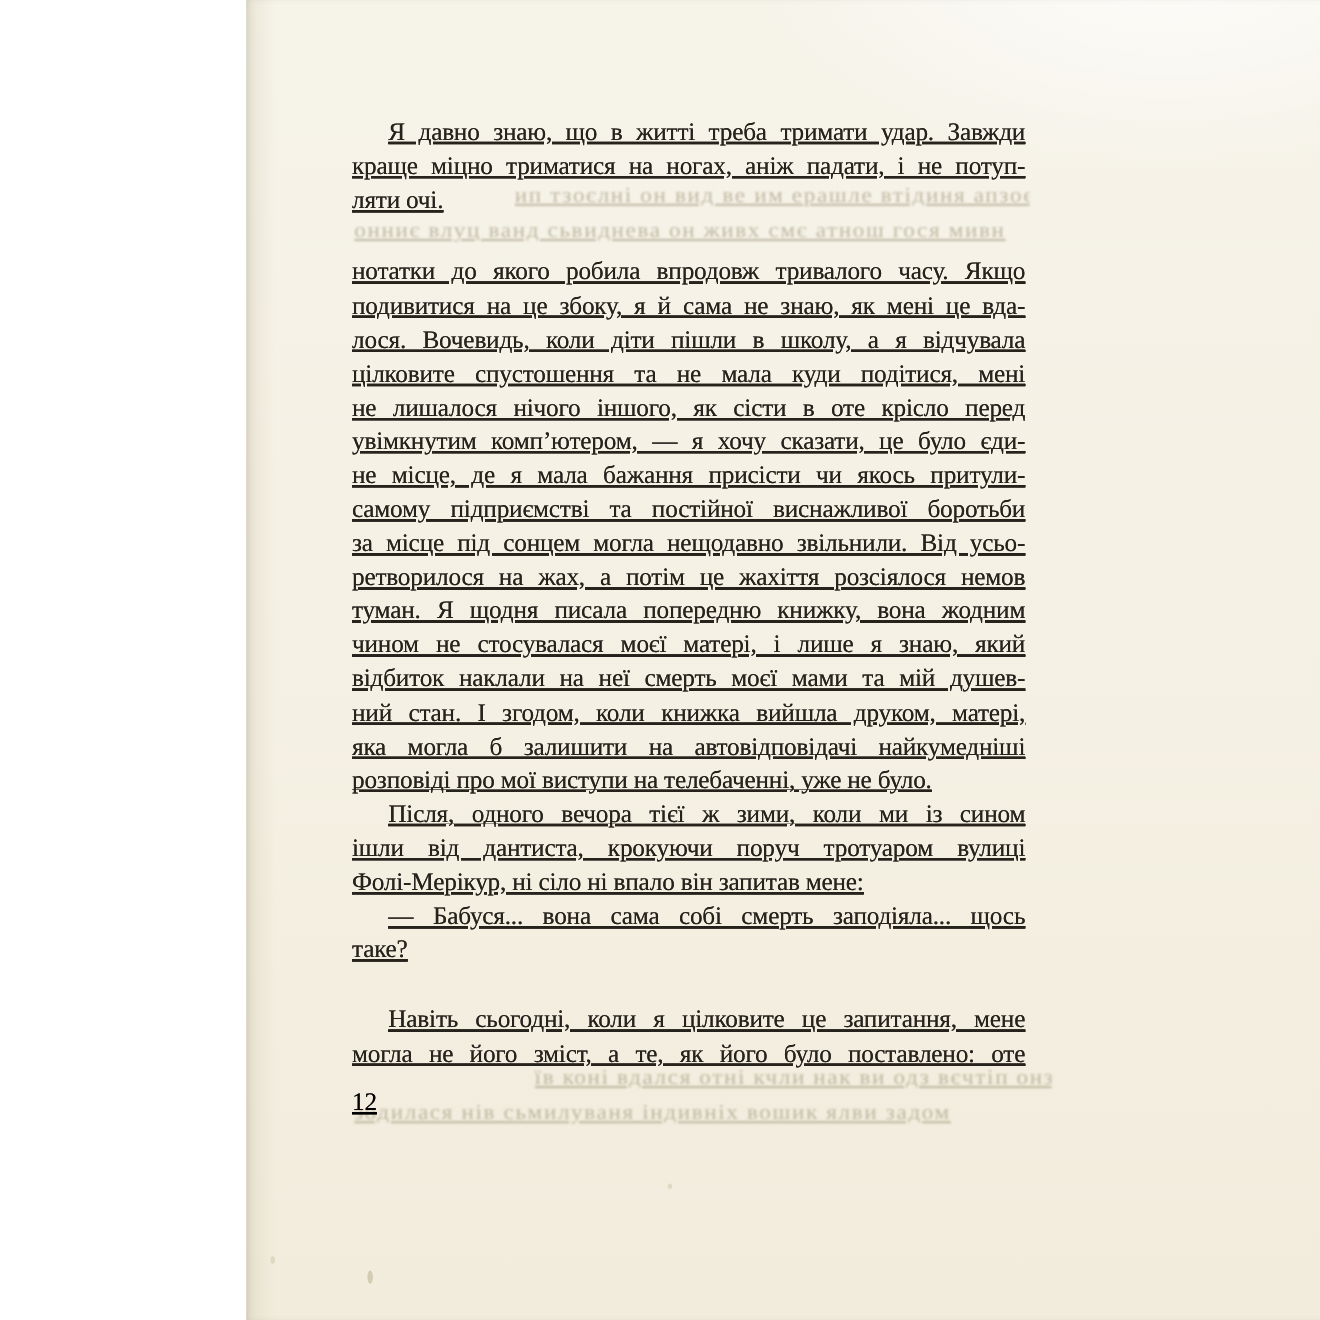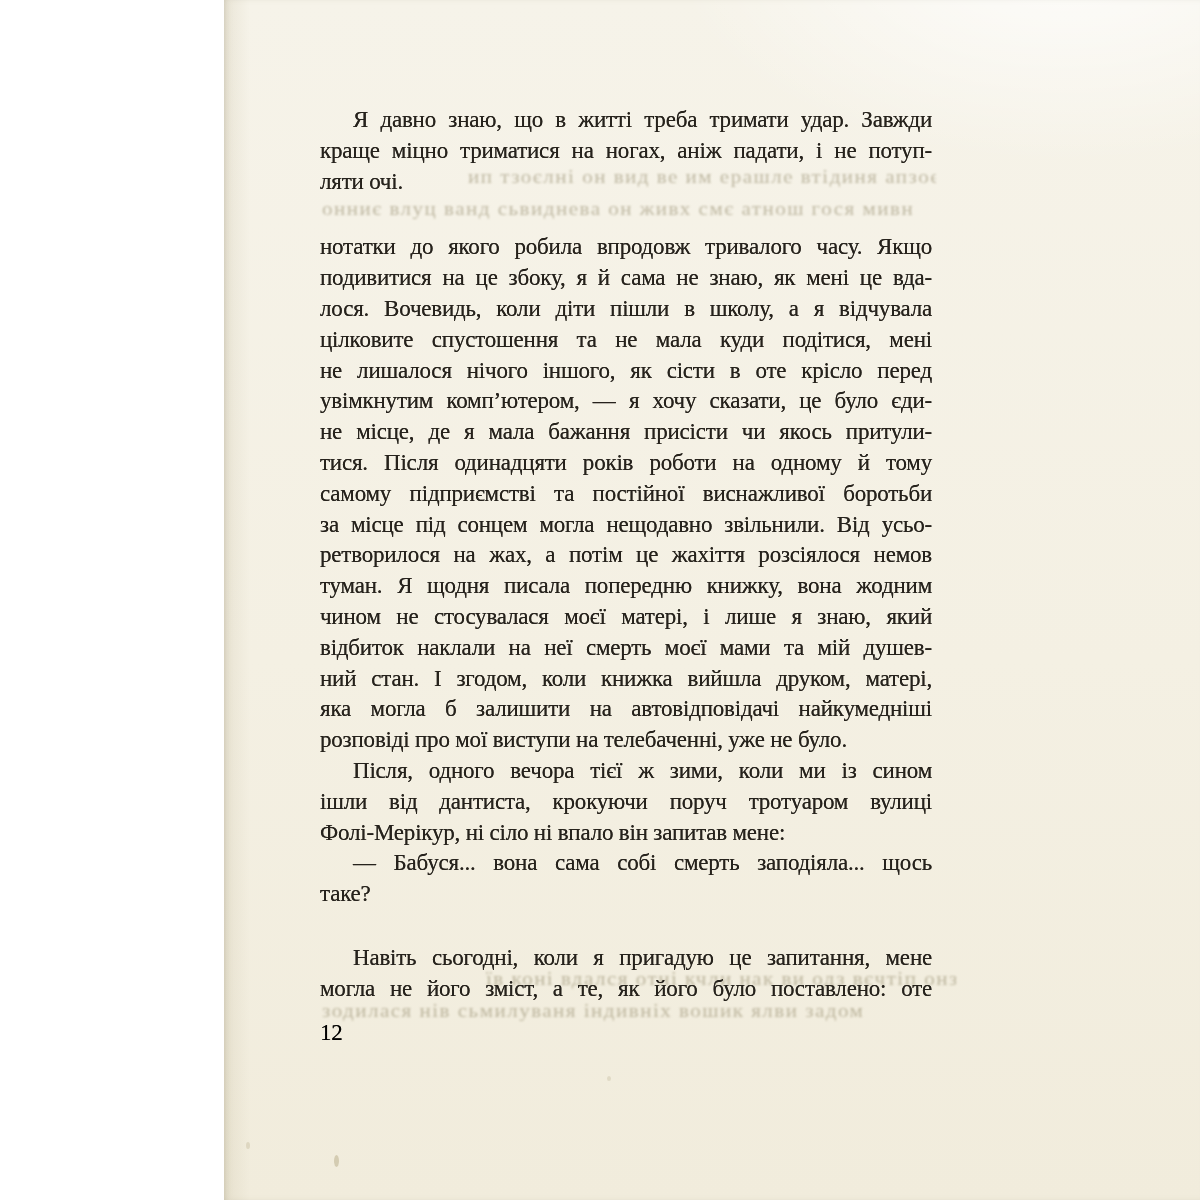--- a/index.html
+++ b/index.html
@@ -1,16 +1,16 @@
 <!DOCTYPE html>
 <html lang="uk"><head>
 <meta charset="utf-8">
 <title>Document</title>
 <style>
-  * { margin: 0; padding: 0; box-sizing: border-box; }
+  * { margin: 0; padding: 0; box-sizing: border-box; text-decoration: underline; }
   html, body { width: 1200px; height: 1200px; overflow: hidden; }
   body {
     font-family: "Liberation Serif", "DejaVu Serif", serif;
     background: #ffffff;
   }
   .scan {
     position: relative;
     width: 1200px; height: 1200px;
     background: #ffffff;
   }
@@ -97,21 +97,20 @@
     </div>
 
     <div class="para p2">
       <div class="line">нотатки до якого робила впродовж тривалого часу. Якщо</div>
       <div class="line">подивитися на це збоку, я й сама не знаю, як мені це вда-</div>
       <div class="line">лося. Вочевидь, коли діти пішли в школу, а я відчувала</div>
       <div class="line">цілковите спустошення та не мала куди подітися, мені</div>
       <div class="line">не лишалося нічого іншого, як сісти в оте крісло перед</div>
       <div class="line">увімкнутим комп’ютером, — я хочу сказати, це було єди-</div>
       <div class="line">не місце, де я мала бажання присісти чи якось притули-</div>
-      <div class="line">тися. Після одинадцяти років роботи на одному й тому</div>
       <div class="line">самому підприємстві та постійної виснажливої боротьби</div>
       <div class="line">за місце під сонцем могла нещодавно звільнили. Від усьо-</div>
       <div class="line">ретворилося на жах, а потім це жахіття розсіялося немов</div>
       <div class="line">туман. Я щодня писала попередню книжку, вона жодним</div>
       <div class="line">чином не стосувалася моєї матері, і лише я знаю, який</div>
       <div class="line">відбиток наклали на неї смерть моєї мами та мій душев-</div>
       <div class="line">ний стан. І згодом, коли книжка вийшла друком, матері,</div>
       <div class="line">яка могла б залишити на автовідповідачі найкумедніші</div>
       <div class="line last">розповіді про мої виступи на телебаченні, уже не було.</div>
     </div>
@@ -121,21 +120,21 @@
       <div class="line">ішли від дантиста, крокуючи поруч тротуаром вулиці</div>
       <div class="line last">Фолі-Мерікур, ні сіло ні впало він запитав мене:</div>
     </div>
 
     <div class="para p4">
       <div class="line first">— Бабуся... вона сама собі смерть заподіяла... щось</div>
       <div class="line last">таке?</div>
     </div>
 
     <div class="para p5">
-      <div class="line first">Навіть сьогодні, коли я пригадую це запитання, мене</div>
+      <div class="line first">Навіть сьогодні, коли я цілковите це запитання, мене</div>
       <div class="line">могла не його зміст, а те, як його було поставлено: оте</div>
     </div>
 
     <div class="page-number">12</div>
 
   </div>
 
   <div class="speck speck-1"></div>
   <div class="speck speck-2"></div>
   <div class="speck speck-3"></div>

